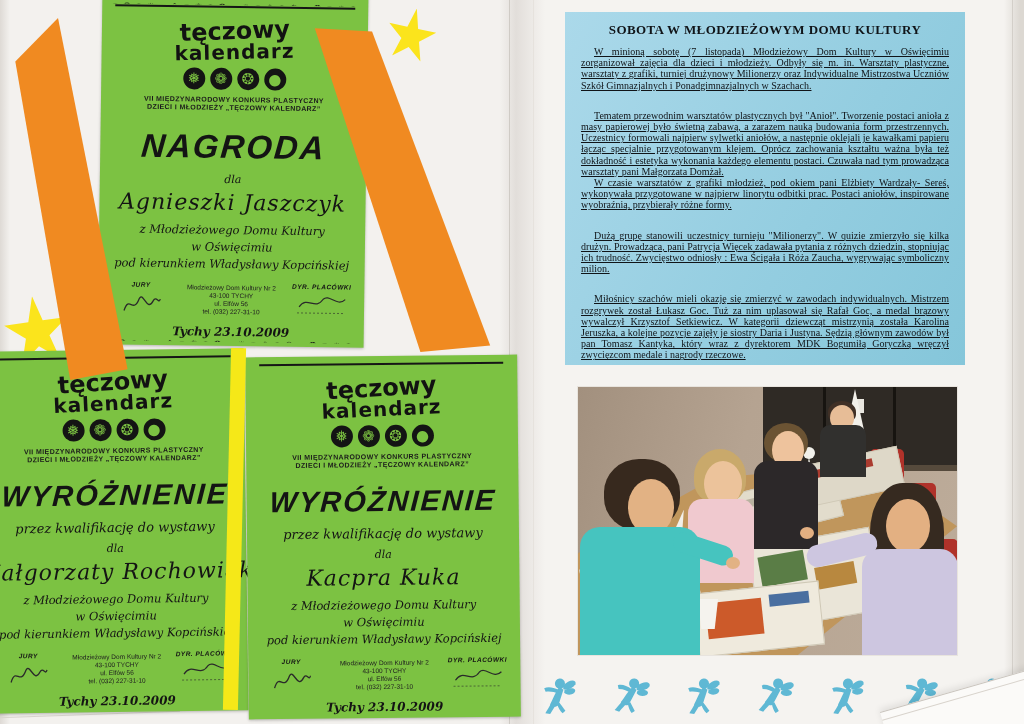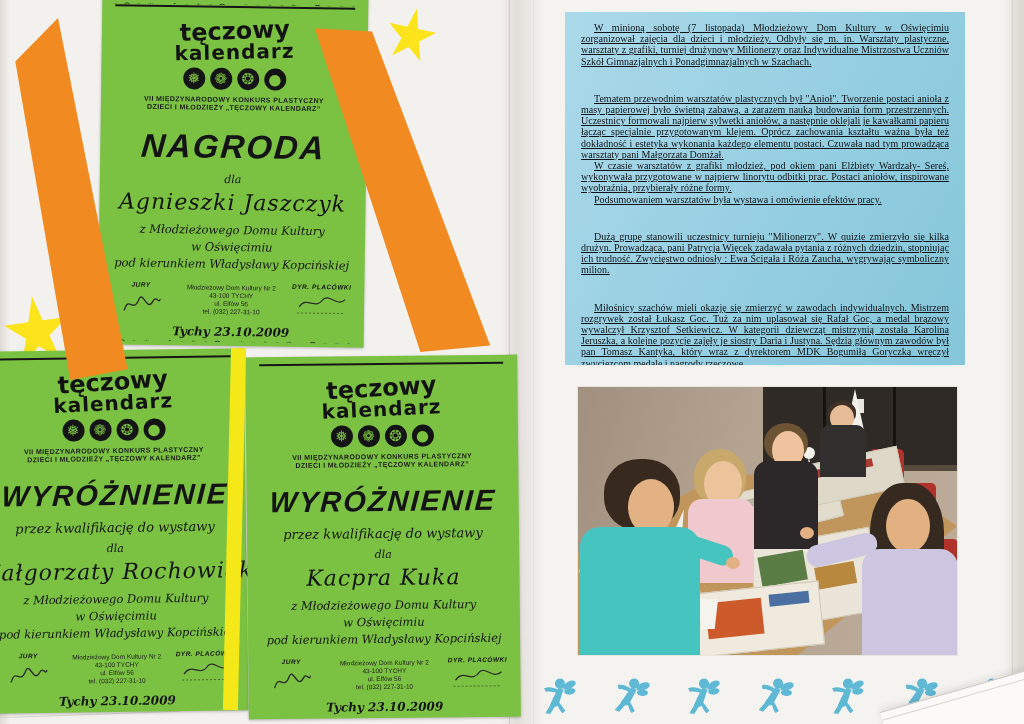--- a/index.html
+++ b/index.html
@@ -41,21 +41,21 @@
   .strip{position:absolute;background:#f08a21;}
   .star{position:absolute;background:#fbe41c;
         clip-path:polygon(50% 0%,61% 35%,98% 35%,68% 57%,79% 91%,50% 70%,21% 91%,32% 57%,2% 35%,39% 35%);}
   .ystrip{position:absolute;background:#f5e818;}
 
   
   .bluebox{position:absolute;left:32px;top:12px;width:400px;height:353px;background:linear-gradient(120deg,#abd9ea 0%,#93cde0 60%,#85c6da 100%);
            color:#101418;padding:10px 16px;box-sizing:border-box;font-family:"Liberation Serif",serif;overflow:hidden;}
   .bluebox h1{margin:0 0 8px 0;font-size:13px;text-align:center;letter-spacing:.4px;font-weight:700;}
   .bluebox p{margin:0;font-size:10px;line-height:11.2px;text-align:justify;text-indent:13px;text-decoration:underline;}
-  .bluebox p.sp{margin-top:26px;}
+  .bluebox p.sp{margin-top:19px;}
 
   
   .photo{position:absolute;left:45px;top:387px;width:379px;height:268px;overflow:hidden;
          background:linear-gradient(105deg,#a2907e 0%,#b5a391 40%,#bdac9a 100%);box-shadow:0 0 0 1px #e8e4de;}
   .ph{position:absolute;}
   .cabinets{left:185px;top:0;width:194px;height:78px;background:#2f2a25;border-bottom:6px solid #564a3c;}
   .cab-sep{position:absolute;top:0;width:3px;height:78px;background:#171410;}
   .chair{background:#b0322a;border-radius:5px;}
   .table{left:0;top:0;width:100%;height:100%;background:#c0965c;
          clip-path:polygon(0% 62%,36% 34%,66% 30%,90% 42%,100% 52%,58% 100%,0% 100%);}
@@ -266,24 +266,24 @@
     <div class="sheet-edge" style="left:0;top:714px;width:180px;transform:rotate(-2deg);"></div>
   </div>
 
   <div class="gutter-line" style="left:509px;"></div>
   <div class="gutter-line" style="left:533px;background:#e6e2dd;"></div>
   <div class="gutter-line" style="left:1012px;background:#d3cfc9;"></div>
 
   <div class="page-right">
 
     <div class="bluebox">
+      <h1>SOBOTA W MŁODZIEŻOWYM DOMU KULTURY</h1>
       <p>W minioną sobotę (7 listopada) Młodzieżowy Dom Kultury w Oświęcimiu zorganizował zajęcia dla dzieci i młodzieży.  Odbyły się m. in. Warsztaty plastyczne, warsztaty z grafiki, turniej drużynowy Milionerzy oraz Indywidualne Mistrzostwa Uczniów Szkół Gimnazjalnych i Ponadgimnazjalnych w Szachach.</p>
       <p class="sp">Tematem przewodnim warsztatów plastycznych był "Anioł". Tworzenie postaci anioła z masy papierowej było świetną zabawą, a zarazem nauką budowania form przestrzennych. Uczestnicy formowali najpierw sylwetki aniołów, a następnie oklejali je kawałkami papieru łącząc specjalnie przygotowanym klejem. Oprócz zachowania kształtu ważna była też dokładność i estetyka wykonania każdego elementu postaci.  Czuwała nad tym prowadząca warsztaty pani Małgorzata Domżał.</p>
       <p>W czasie warsztatów z grafiki młodzież, pod okiem pani Elżbiety Wardzały- Sereś, wykonywała przygotowane w najpierw linorytu odbitki prac.  Postaci aniołów, inspirowane wyobraźnią, przybierały różne formy.</p>
-      <p>Podsumowaniem warsztatów była wystawa i omówienie efektów pracy.</p>
       <p class="sp">Dużą grupę stanowili uczestnicy turnieju "Milionerzy". W quizie zmierzyło się kilka drużyn. Prowadząca, pani Patrycja Więcek zadawała pytania z różnych dziedzin, stopniując ich trudność. Zwycięstwo odniosły : Ewa Ścigała i Róża Zaucha, wygrywając symboliczny milion.</p>
       <p class="sp">Miłośnicy szachów mieli okazję się zmierzyć w zawodach indywidualnych. Mistrzem rozgrywek został Łukasz Goc. Tuż za nim uplasował się Rafał Goc, a medal brązowy wywalczył Krzysztof Setkiewicz.  W kategorii dziewcząt mistrzynią została Karolina Jeruszka, a kolejne pozycje zajęły je siostry Daria i Justyna.  Sędzią głównym zawodów był pan Tomasz Kantyka, który wraz z dyrektorem MDK Bogumiłą Goryczką wręczył zwycięzcom medale i nagrody rzeczowe.</p>
       <p class="sp">Jednak nie medale i nagrody były dla uczestników najważniejsze, lecz dobra zabawa i spotkanie z podobnymi sobie pasjonatami.</p>
 
     </div>
 
     <div class="photo">
       <div class="ph cabinets">
         <div class="cab-sep" style="left:60px;"></div>
         <div class="cab-sep" style="left:130px;"></div>

